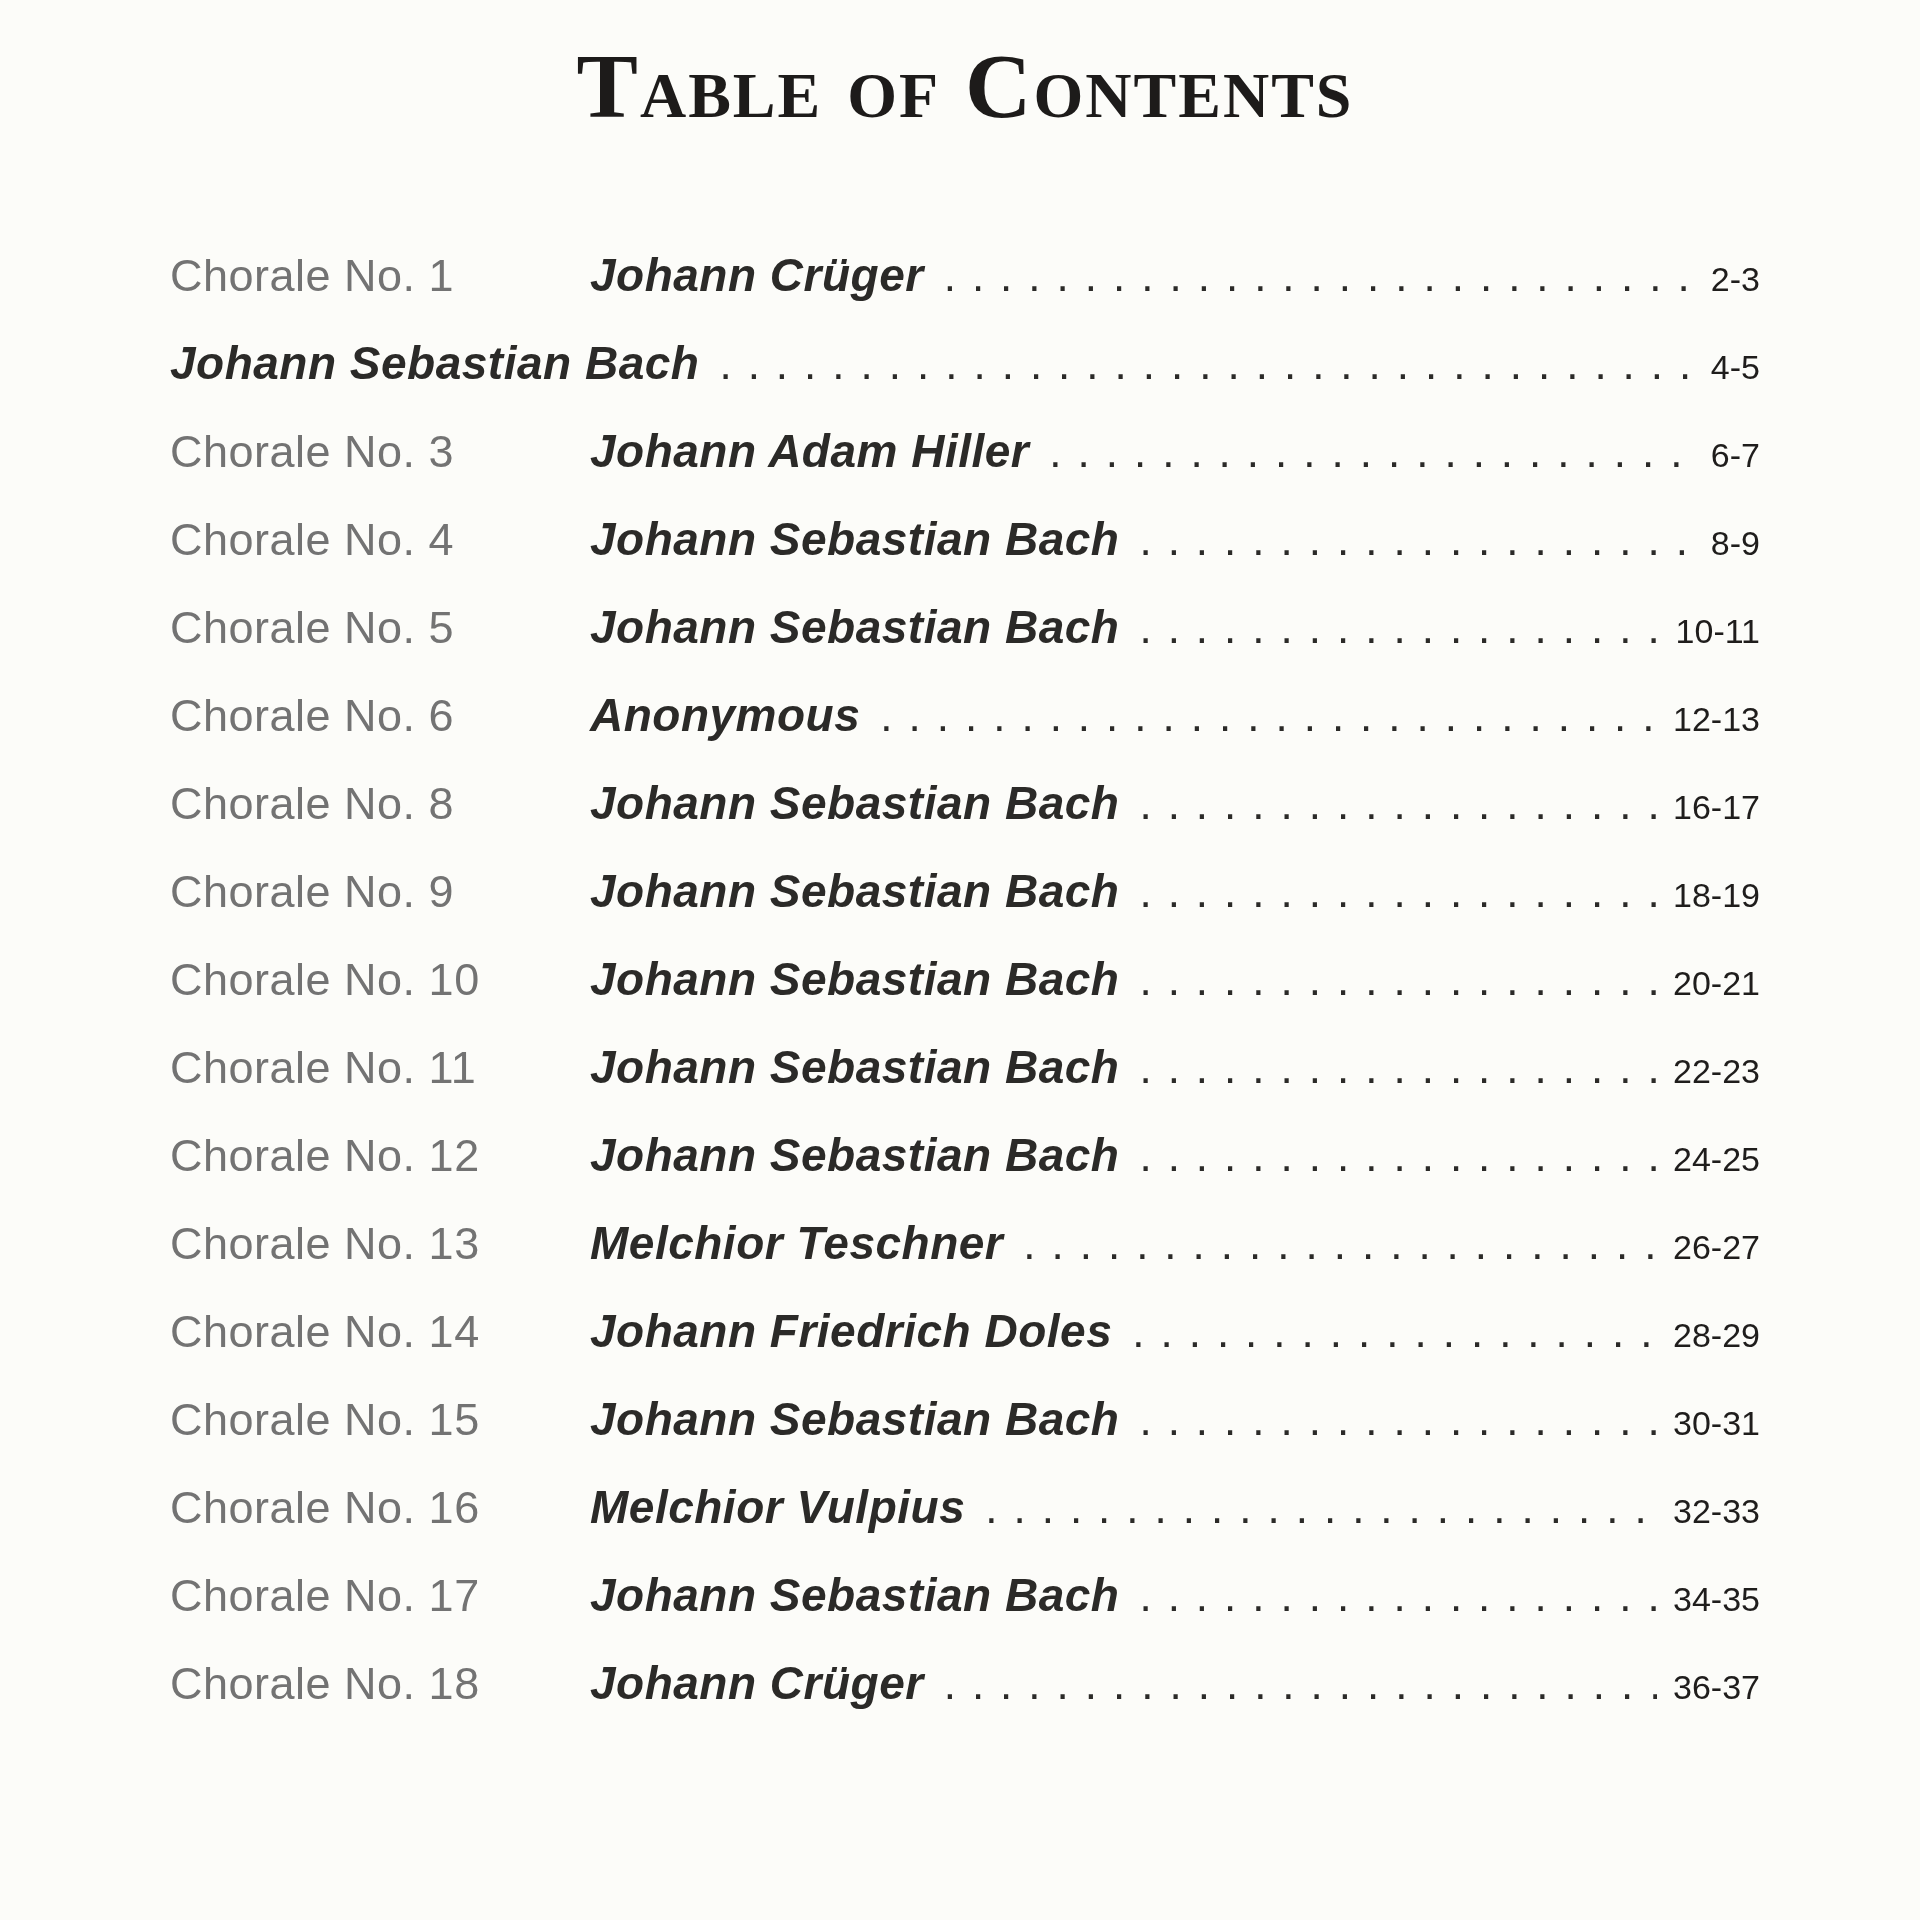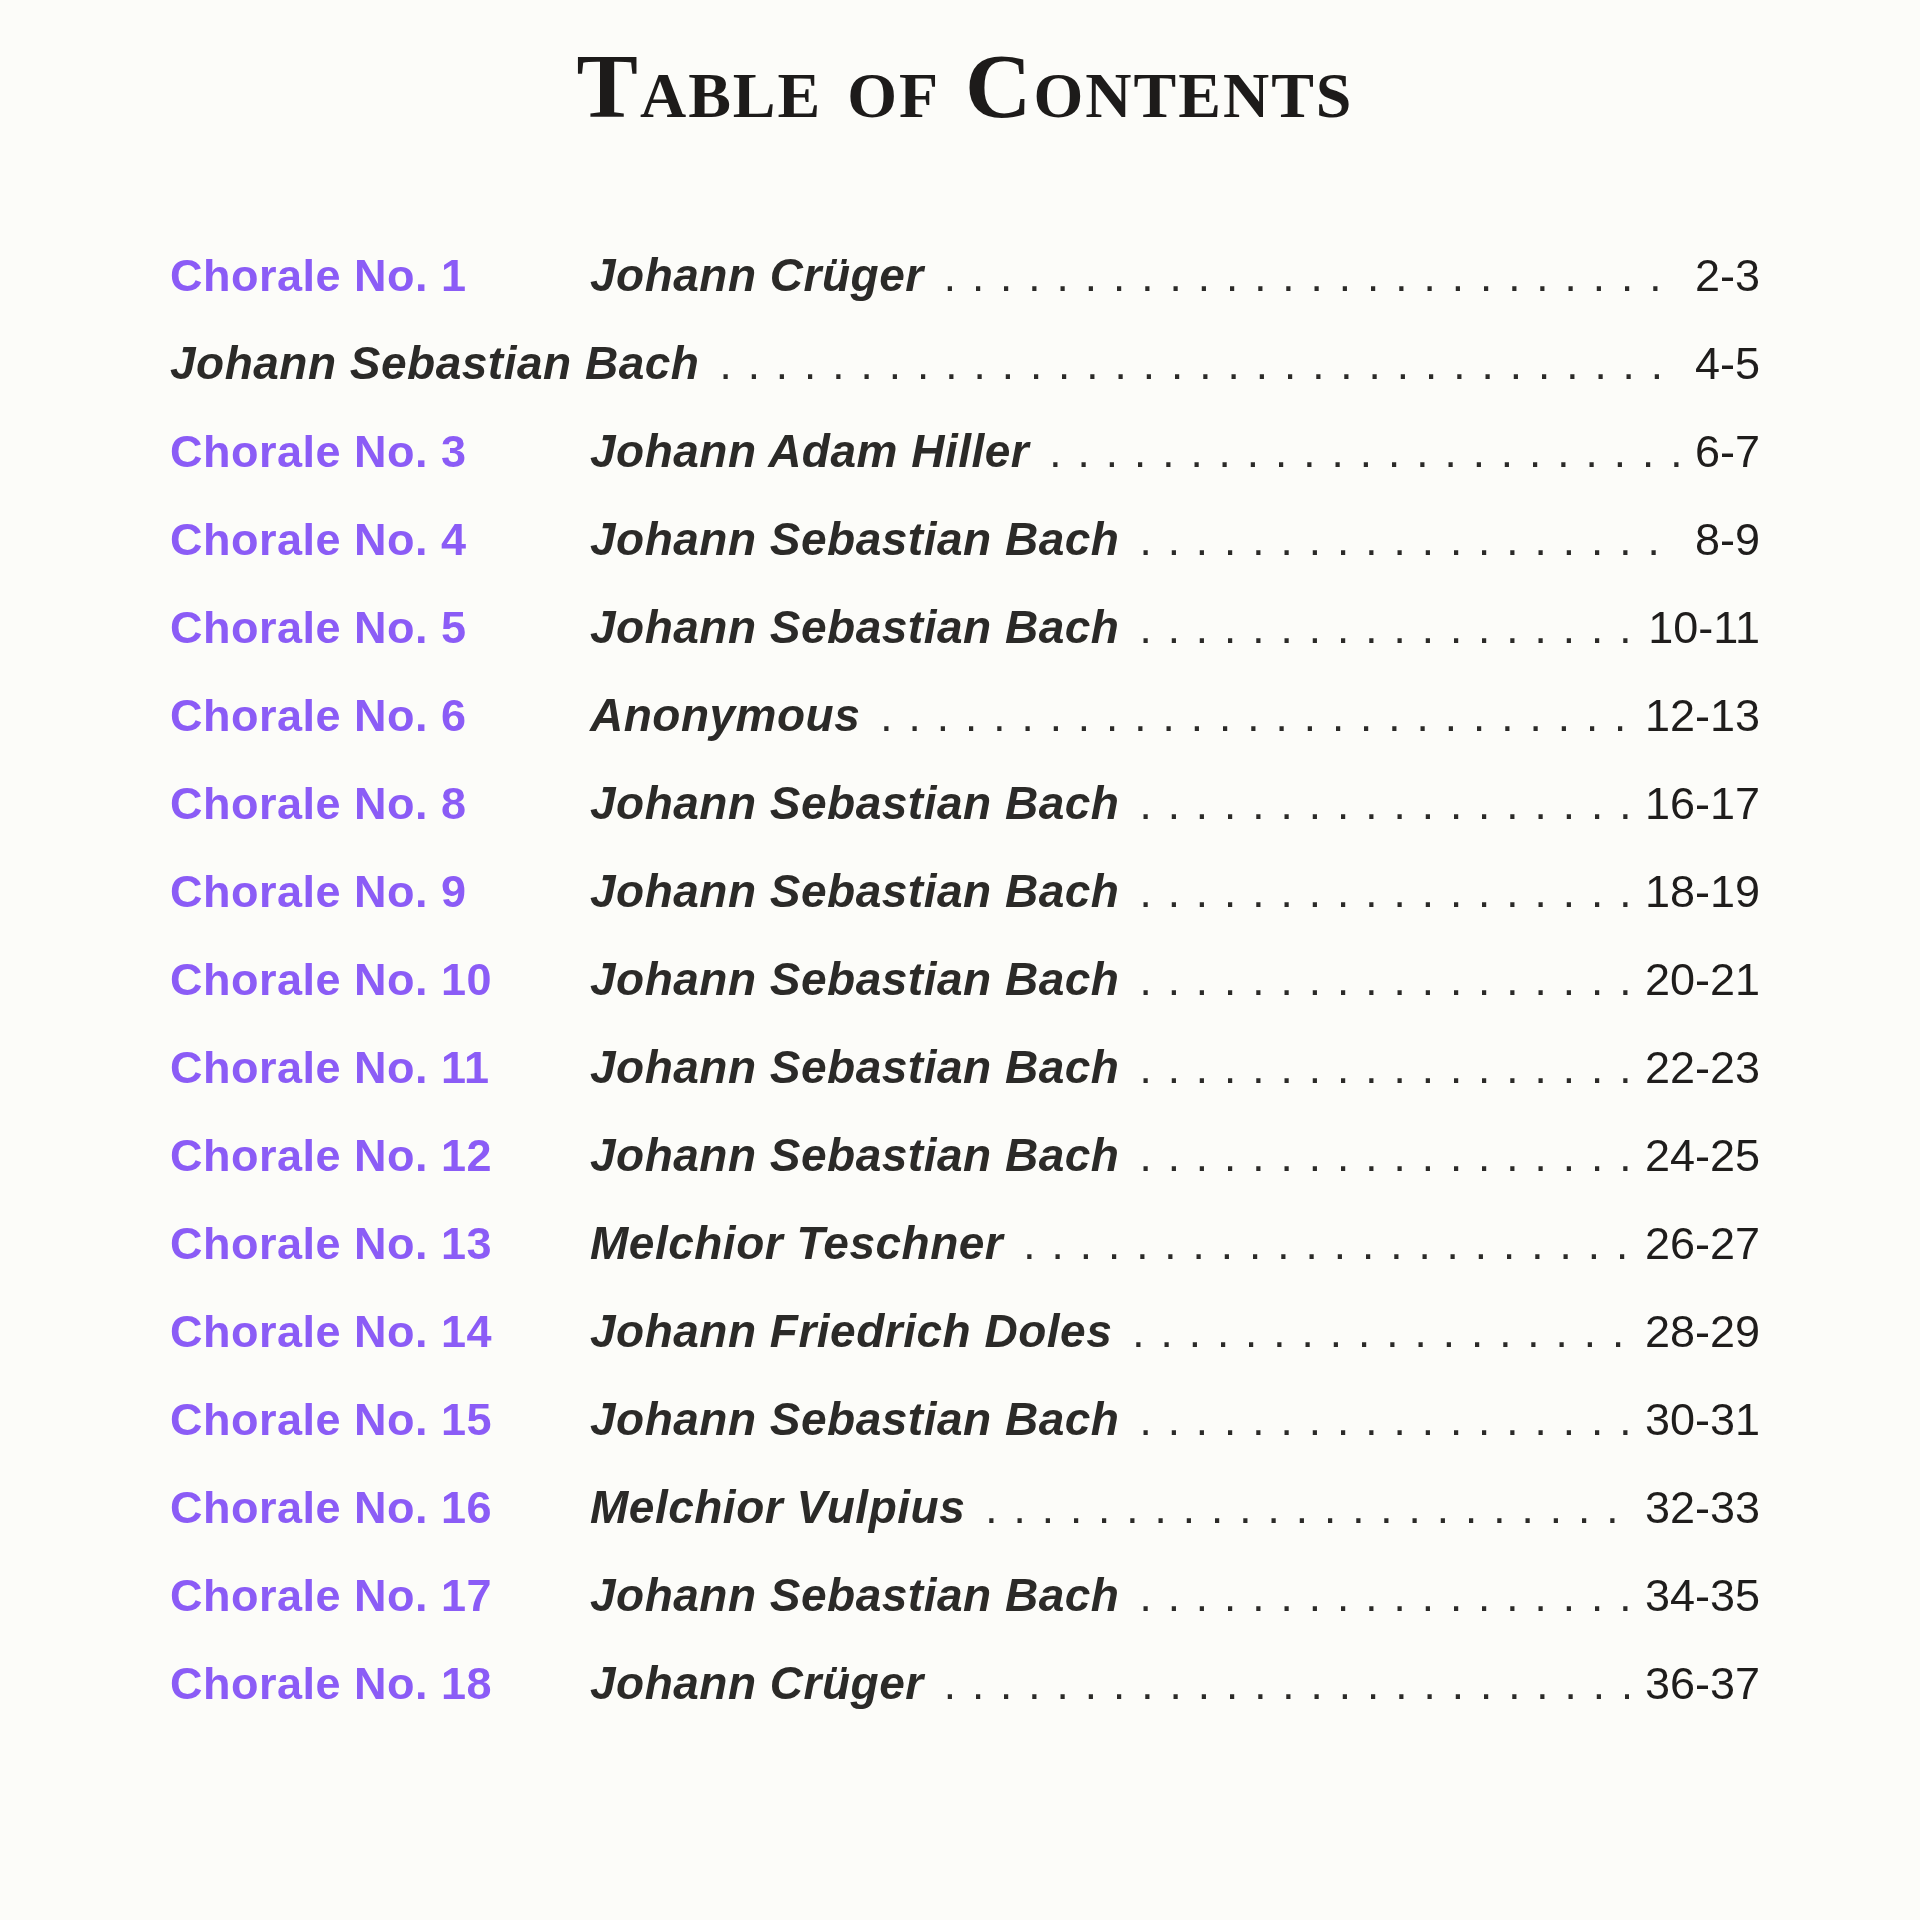--- a/index.html
+++ b/index.html
@@ -36,24 +36,24 @@
   }
   .toc-row {
     display: flex;
     align-items: baseline;
     height: 88px;
     white-space: nowrap;
   }
   .toc-row > span { line-height: 88px; }
   .chorale-label {
     flex: 0 0 420px;
-    font-weight: 700;
+    font-weight: 400;
     font-size: 45px;
     letter-spacing: 0.5px;
-    color: #8b5cf6;
+    color: #737373;
   }
   .composer {
     flex: 0 0 auto;
     font-style: italic;
     font-weight: 700;
     font-size: 46px;
     letter-spacing: 0.5px;
     color: #2b2a28;
   }
   .dot-leader {
@@ -62,21 +62,21 @@
     margin: 0 16px 0 20px;
     color: #2b2a28;
     font-size: 44px;
   }
   .dot-leader::after {
     content: "..................................................................";
     letter-spacing: 16px;
   }
   .page-range {
     flex: 0 0 auto;
-    font-size: 45px;
+    font-size: 34px;
     color: #1f1d1c;
   }
 </style>
 </head>
 <body>
 
 <div class="page">
   <h1 class="page-title">Table of Contents</h1>
 
   <div class="toc">

